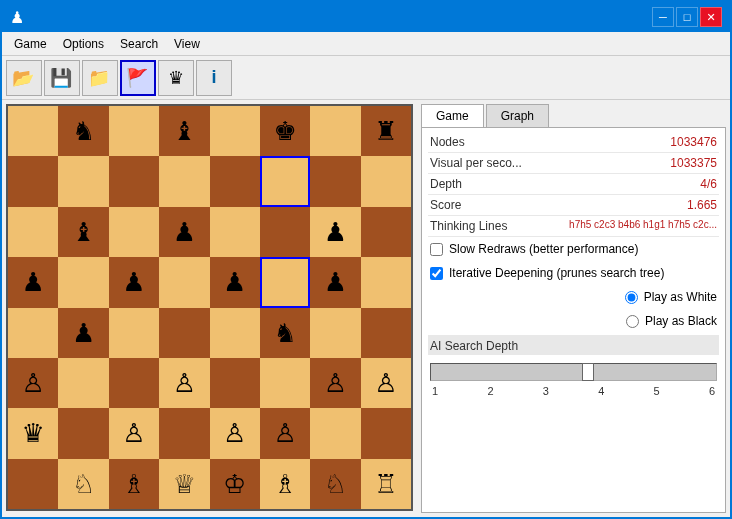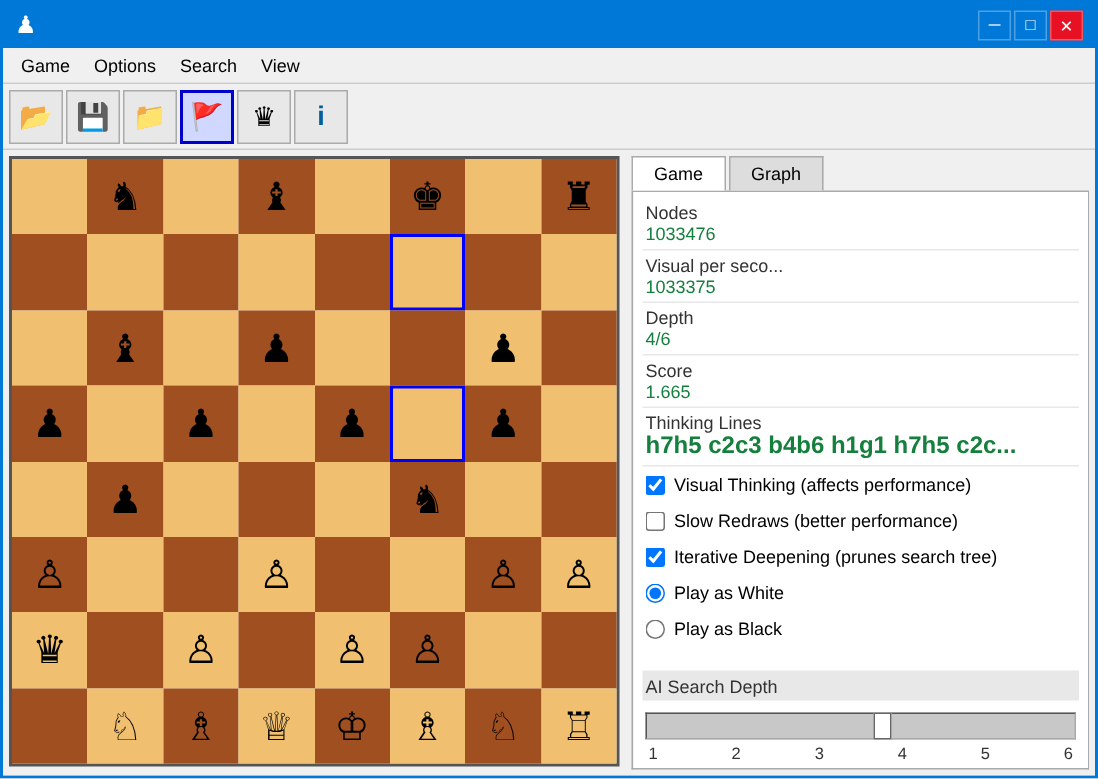--- a/index.html
+++ b/index.html
@@ -156,45 +156,45 @@
       flex: 1;
       overflow-y: auto;
       padding: 4px 6px;
     }
     .info-row {
       display: flex;
       justify-content: space-between;
       padding: 3px 2px;
       border-bottom: 1px solid #e8e8e8;
       font-size: 12px;
-      flex-direction: column;
     }
     .info-row .label { color: #333; font-weight: 500; }
-    .info-row .value { color: #15803d; }
+    .info-row .value { color: #b91c1c; }
     .checkbox-row {
       display: flex;
       align-items: center;
       padding: 5px 2px;
       gap: 6px;
       font-size: 12px;
     }
     .radio-row {
       display: flex;
       align-items: center;
       padding: 5px 2px;
       gap: 6px;
       font-size: 12px;
+      justify-content: flex-end;
     }
     .section-label {
       padding: 4px 2px 2px 2px;
       font-size: 12px;
       font-weight: 500;
       color: #333;
       background: #e8e8e8;
-      margin-top: 16px;
+      margin-top: 2px;
     }
     .slider-container {
       padding: 4px 2px;
     }
     .slider-track {
       position: relative;
       height: 20px;
       background: #c8c8c8;
       border: 1px inset #aaa;
       margin: 4px 0;
@@ -404,27 +404,23 @@
         <div class="info-row">
           <span class="label">Depth</span>
           <span class="value">4/6</span>
         </div>
         <div class="info-row">
           <span class="label">Score</span>
           <span class="value">1.665</span>
         </div>
         <div class="info-row">
           <span class="label">Thinking Lines</span>
-          <span class="value thinking-val" style="font-size:16px;font-weight:bold;">h7h5 c2c3 b4b6 h1g1 h7h5 c2c...</span>
-        </div>
-
-        <div class="checkbox-row">
-          <input type="checkbox" checked="" id="cb1" style="">
-          <label for="cb1">Visual Thinking (affects performance)</label>
-        </div>
+          <span class="value thinking-val" style="font-size:10px;">h7h5 c2c3 b4b6 h1g1 h7h5 c2c...</span>
+        </div>
+
         <div class="checkbox-row">
           <input type="checkbox" id="cb2" style="">
           <label for="cb2">Slow Redraws (better performance)</label>
         </div>
         <div class="checkbox-row">
           <input type="checkbox" checked="" id="cb3" style="">
           <label for="cb3">Iterative Deepening (prunes search tree)</label>
         </div>
 
         <div class="radio-row">

